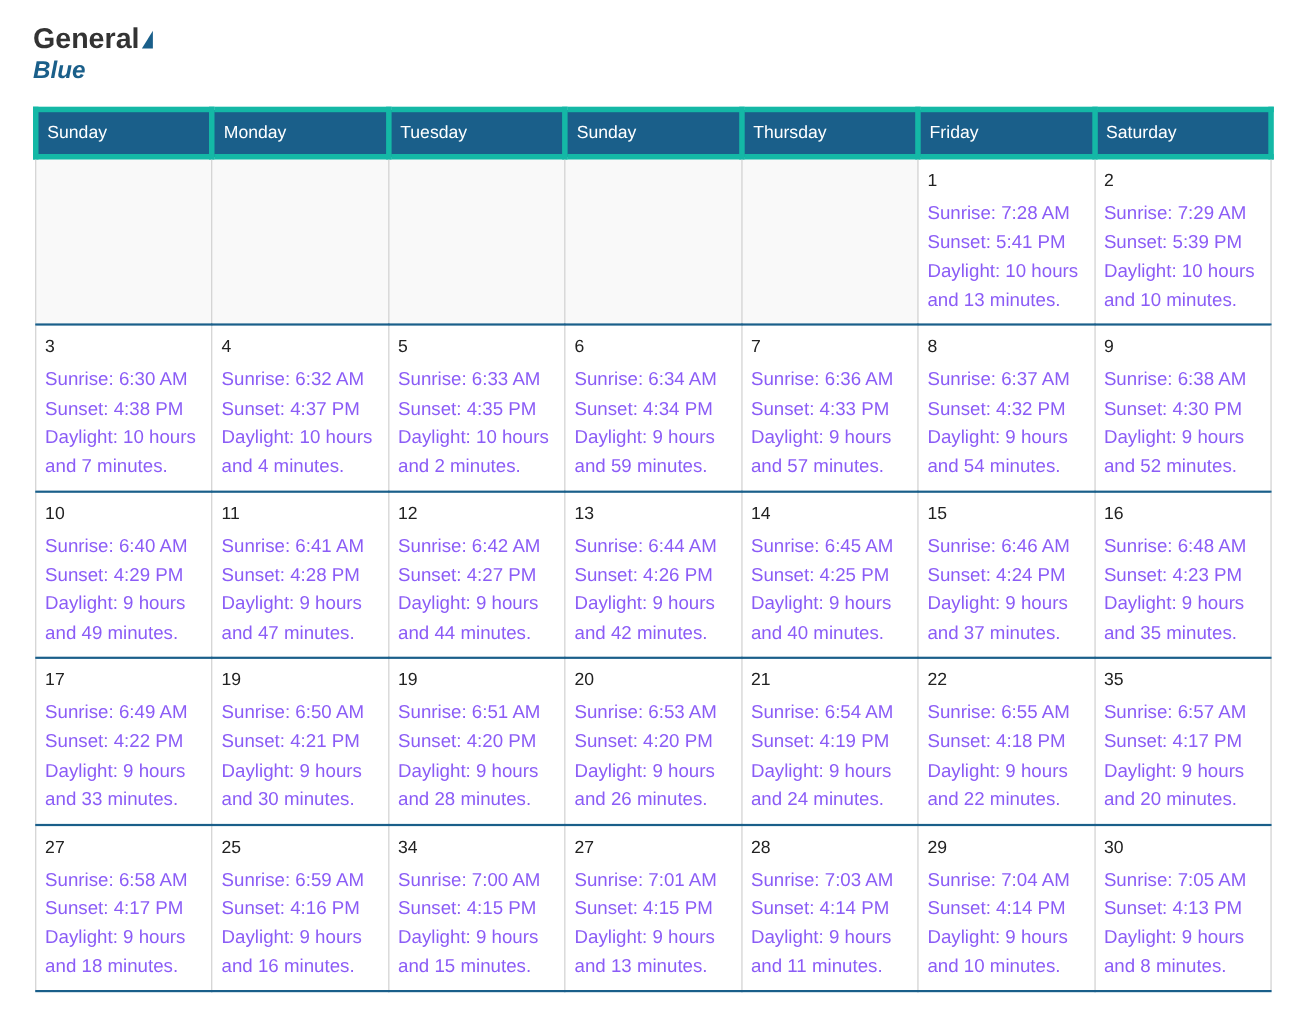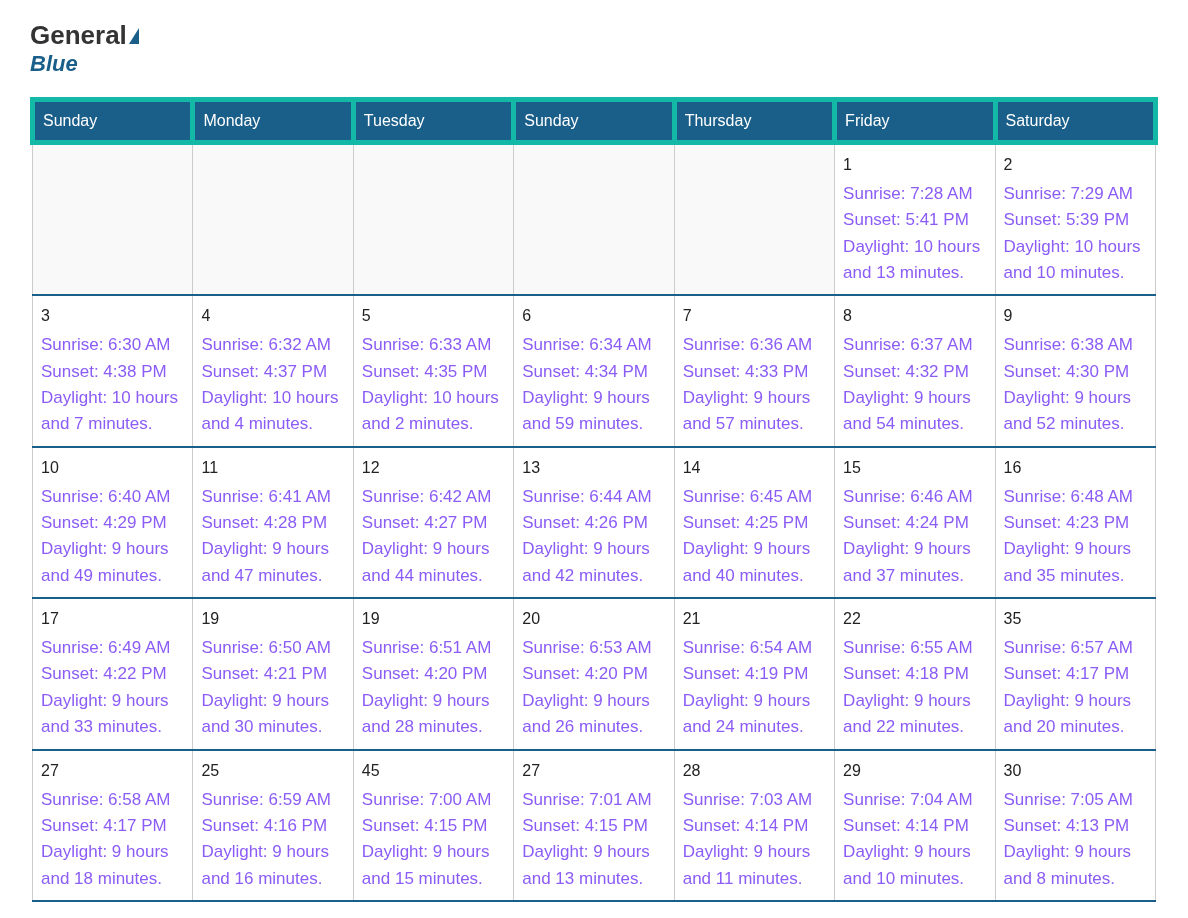--- a/index.html
+++ b/index.html
@@ -238,21 +238,21 @@
       <tr>
         <td>
           <span class="day-num">27</span>
           <div class="day-info">Sunrise: 6:58 AM<br>Sunset: 4:17 PM<br>Daylight: 9 hours<br>and 18 minutes.</div>
         </td>
         <td>
           <span class="day-num">25</span>
           <div class="day-info">Sunrise: 6:59 AM<br>Sunset: 4:16 PM<br>Daylight: 9 hours<br>and 16 minutes.</div>
         </td>
         <td>
-          <span class="day-num">45</span>
+          <span class="day-num">34</span>
           <div class="day-info">Sunrise: 7:00 AM<br>Sunset: 4:15 PM<br>Daylight: 9 hours<br>and 15 minutes.</div>
         </td>
         <td>
           <span class="day-num">27</span>
           <div class="day-info">Sunrise: 7:01 AM<br>Sunset: 4:15 PM<br>Daylight: 9 hours<br>and 13 minutes.</div>
         </td>
         <td>
           <span class="day-num">28</span>
           <div class="day-info">Sunrise: 7:03 AM<br>Sunset: 4:14 PM<br>Daylight: 9 hours<br>and 11 minutes.</div>
         </td>

